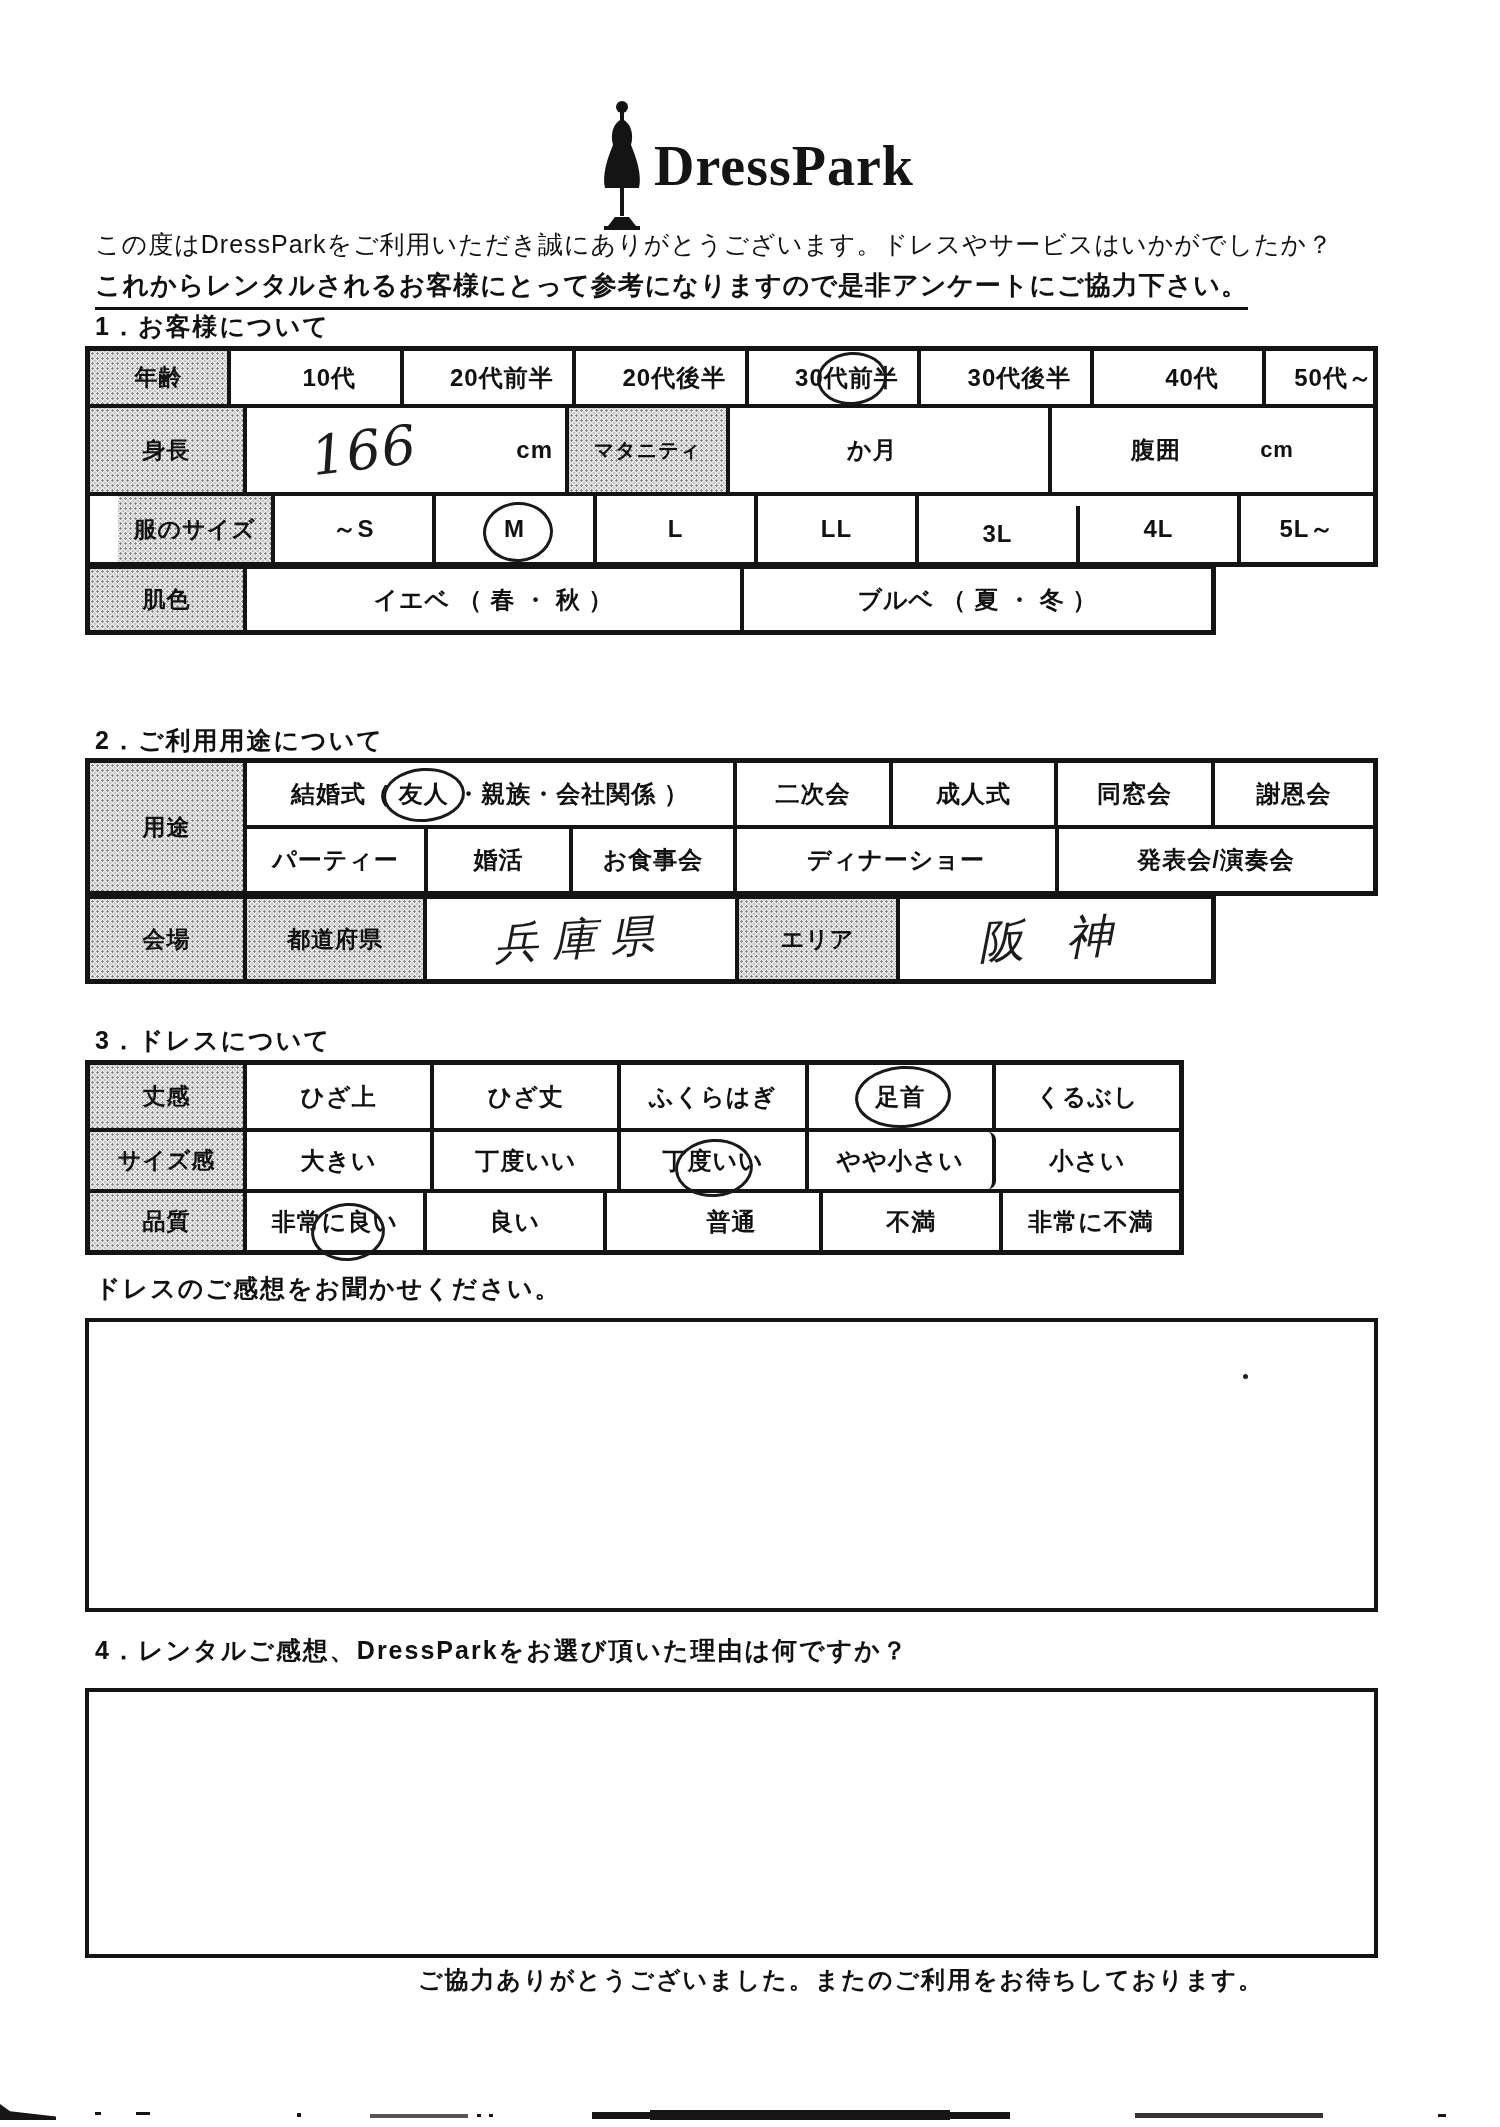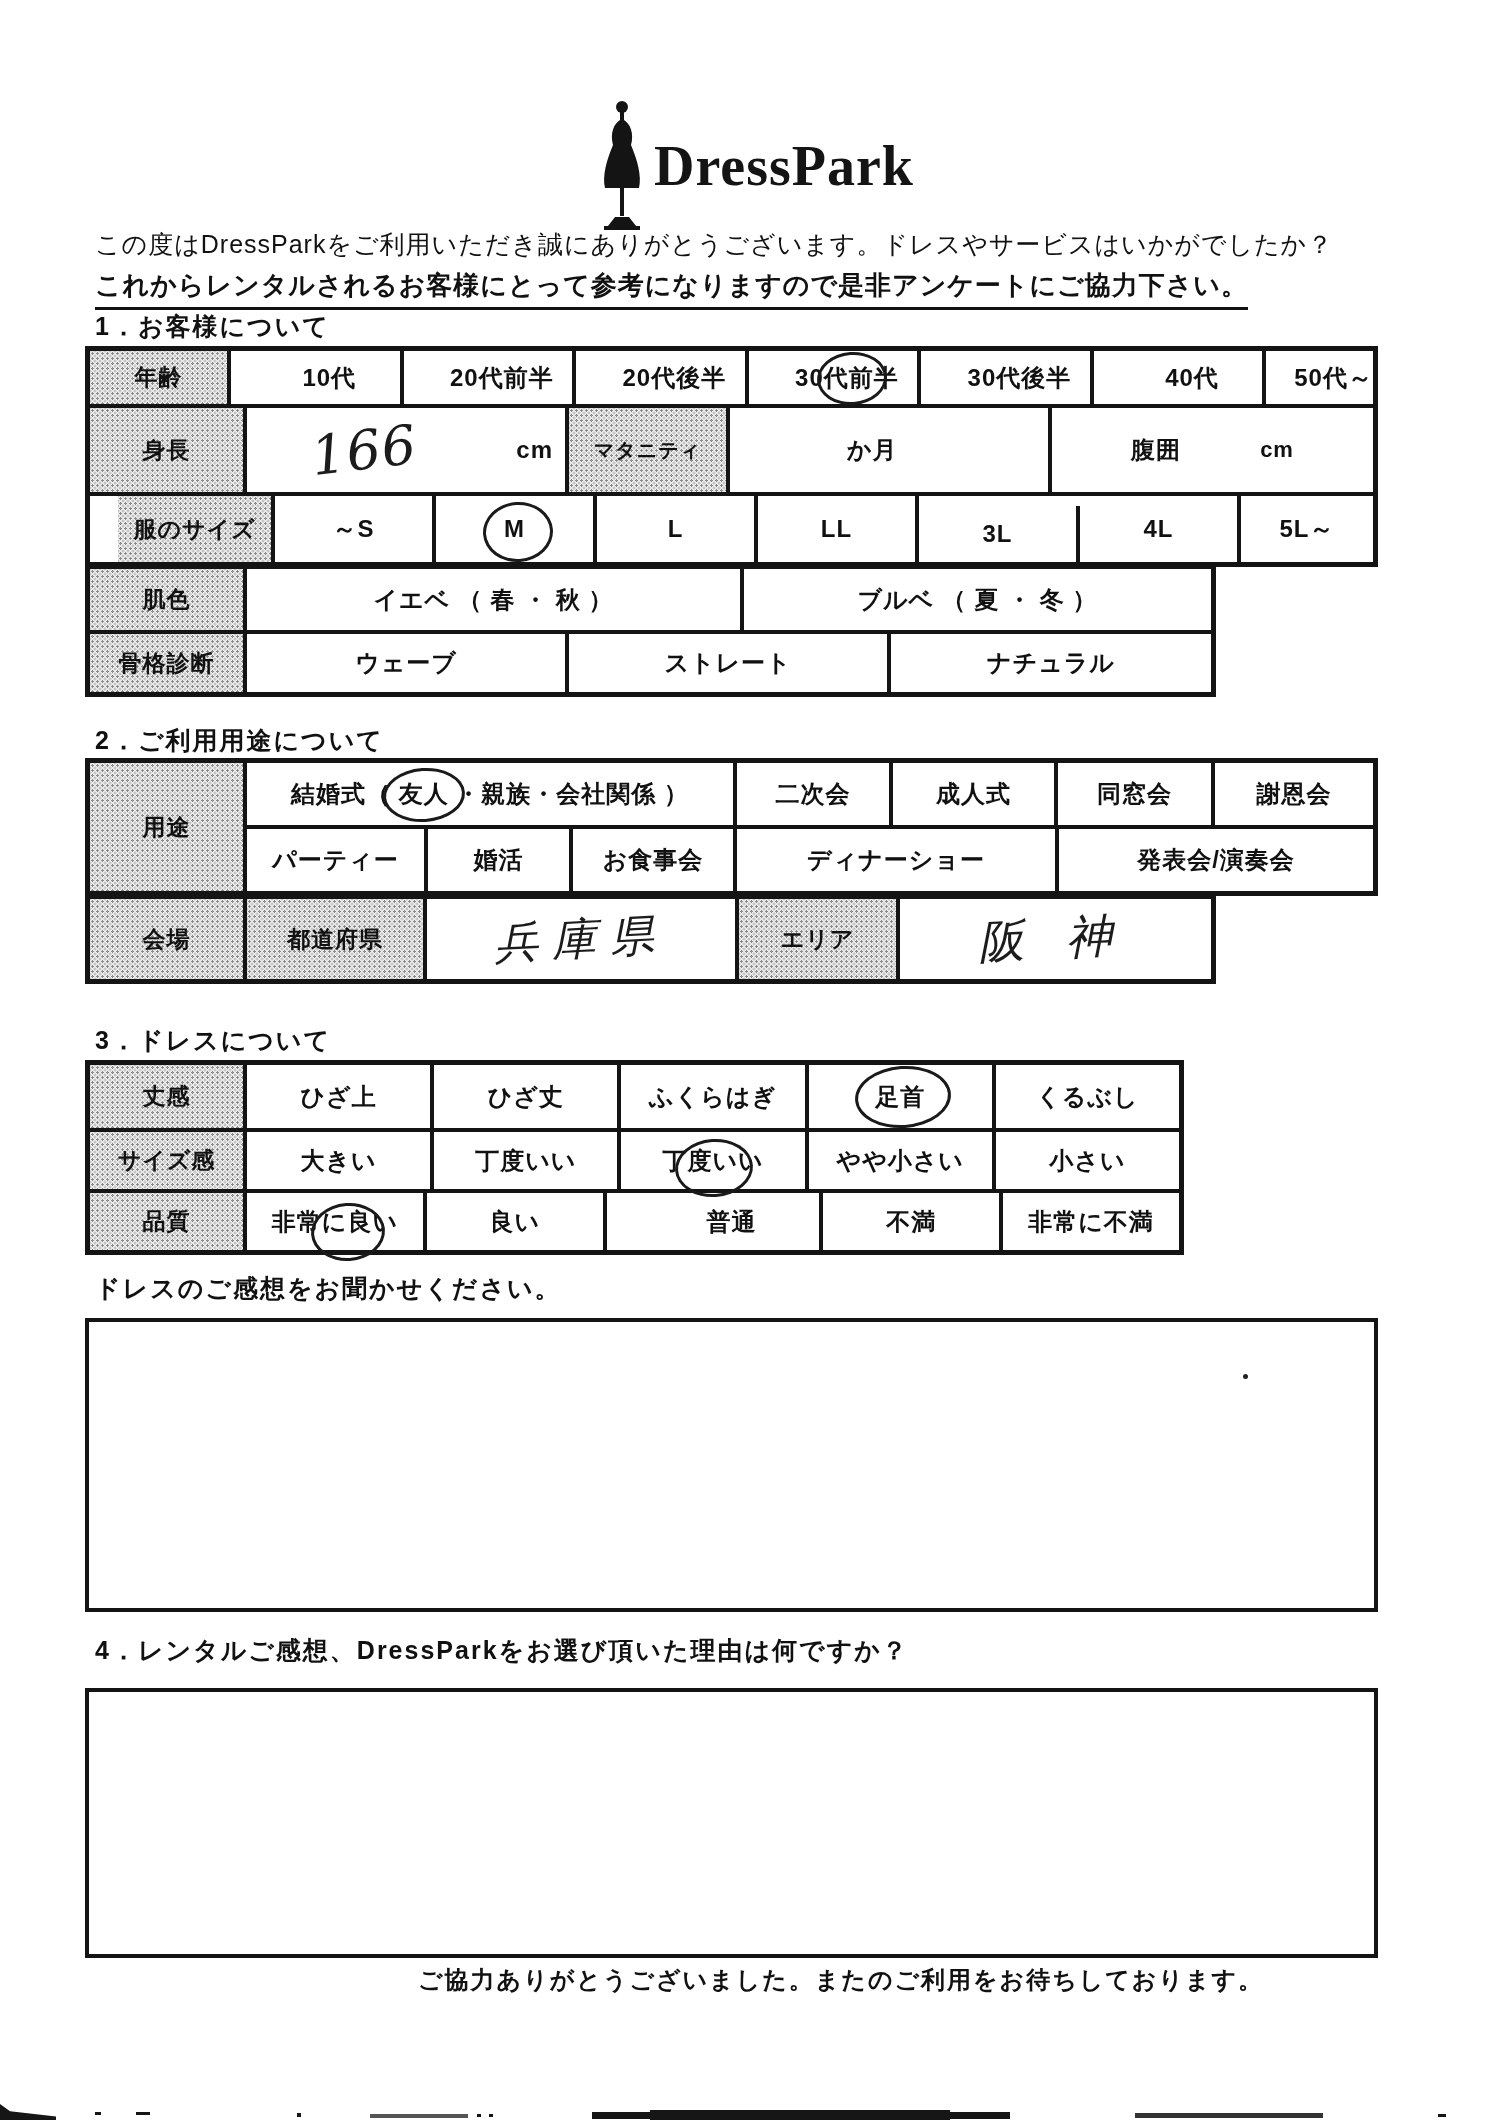--- a/index.html
+++ b/index.html
@@ -101,26 +101,20 @@
     <div class="tcell" style="flex:1;">5L～</div>
   </div>
 </div>
 
 <div class="tbl" style="left:85px;top:564px;width:1131px;">
   <div class="trow" style="height:61px;">
     <div class="tcell lbl" style="width:157px;">肌色</div>
     <div class="tcell" style="width:497px;">イエベ （ 春 ・ 秋 ）</div>
     <div class="tcell" style="flex:1;">ブルベ （ 夏 ・ 冬 ）</div>
   </div>
-  <div class="trow" style="height:62px;">
-    <div class="tcell lbl" style="width:157px;">骨格診断</div>
-    <div class="tcell" style="width:322px;">ウェーブ</div>
-    <div class="tcell" style="width:322px;">ストレート</div>
-    <div class="tcell" style="flex:1;">ナチュラル</div>
-  </div>
 </div>
 
 <div class="heading" style="top:724px;">2．ご利用用途について</div>
 
 <div class="tbl" style="left:85px;top:758px;width:1293px;display:flex;">
   <div class="tcell lbl" style="width:157px;">用途</div>
   <div style="flex:1;">
     <div class="trow" style="height:62px;">
       <div class="tcell" style="width:490px;">
         <span>結婚式（ 友人 ・親族・会社関係 ）</span>
@@ -170,21 +164,21 @@
     <div class="tcell" style="flex:1;">くるぶし</div>
   </div>
   <div class="trow" style="height:61px;">
     <div class="tcell lbl" style="width:157px;">サイズ感</div>
     <div class="tcell" style="flex:1;">大きい</div>
     <div class="tcell" style="flex:1;">丁度いい</div>
     <div class="tcell" style="flex:1;">
       <span>丁度いい</span>
       <span class="circ" style="left:calc(50% - 38px);top:7px;width:72px;height:52px;"></span>
     </div>
-    <div class="tcell" style="flex:1;">やや小さい</div>
+    <div class="tcell" style="flex:1;border-radius:8px;">やや小さい</div>
     <div class="tcell" style="flex:1;">小さい</div>
   </div>
   <div class="trow" style="height:61px;">
     <div class="tcell lbl" style="width:157px;">品質</div>
     <div class="tcell" style="flex:1;">
       <span>非常に良い</span>
       <span class="circ" style="left:calc(50% - 24px);top:10px;width:68px;height:52px;"></span>
     </div>
     <div class="tcell" style="flex:1;">良い</div>
     <div class="tcell" style="flex:1;padding-left:37px;">普通</div>

